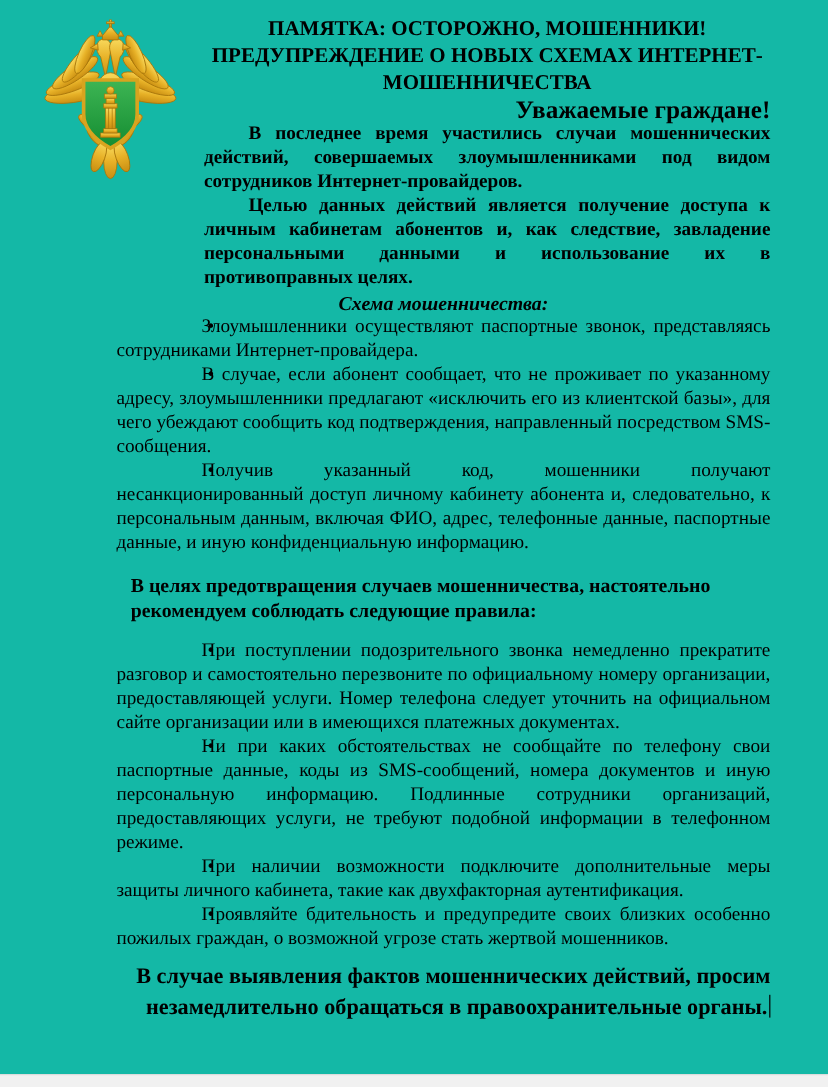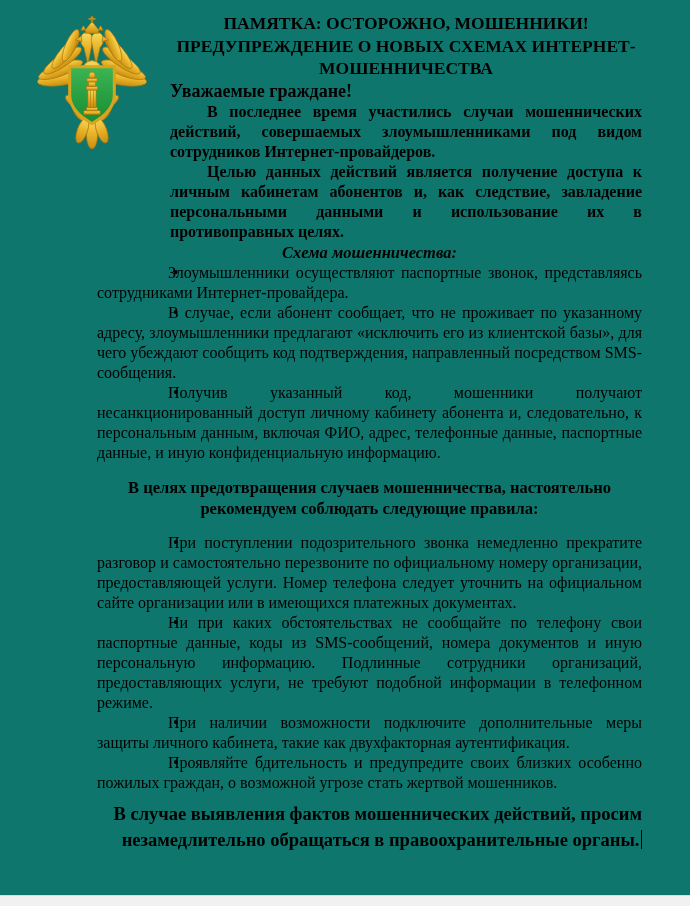--- a/index.html
+++ b/index.html
@@ -1,20 +1,20 @@
 <!DOCTYPE html>
 <html><head>
 <meta charset="utf-8">
 <style>
   html, body { margin: 0; padding: 0; background: #ffffff; }
   .page {
     position: relative;
     width: 690px;
     height: 906px;
-    background: #0f766e;
+    background: #14b8a6;
     overflow: hidden;
     font-family: "Liberation Serif", "DejaVu Serif", serif;
     color: #000000;
   }
   .emblem {
     position: absolute;
     left: 34px;
     top: 16px;
     width: 116px;
     height: 144px;
@@ -23,24 +23,24 @@
   .top-block { margin: 12px 48px 0 170px; }
   .title {
     margin: 0;
     font-size: 17.5px;
     line-height: 22.5px;
     font-weight: bold;
     text-align: center;
   }
   .salutation {
     margin: 0;
-    font-size: 18px;
+    font-size: 21px;
     line-height: 22px;
     font-weight: bold;
-    text-align: left;
+    text-align: right;
   }
   .para {
     margin: 0;
     font-size: 16px;
     line-height: 20px;
     text-align: justify;
     text-indent: 37px;
     font-weight: bold;
   }
   .main-block { margin: 0 48px 0 97px; }
@@ -58,21 +58,21 @@
     line-height: 20px;
     text-align: justify;
     text-indent: 38px;
   }
   .bul { display: inline-block; width: 33px; }
   .rules-heading {
     margin: 14px 12px 14px 12px;
     font-size: 16.5px;
     line-height: 21px;
     font-weight: bold;
-    text-align: center;
+    text-align: left;
   }
   .footer-warning {
     margin: 8px 0 0 0;
     font-size: 18.5px;
     line-height: 26px;
     font-weight: bold;
     text-align: right;
   }
   .caret {
     display: inline-block;

